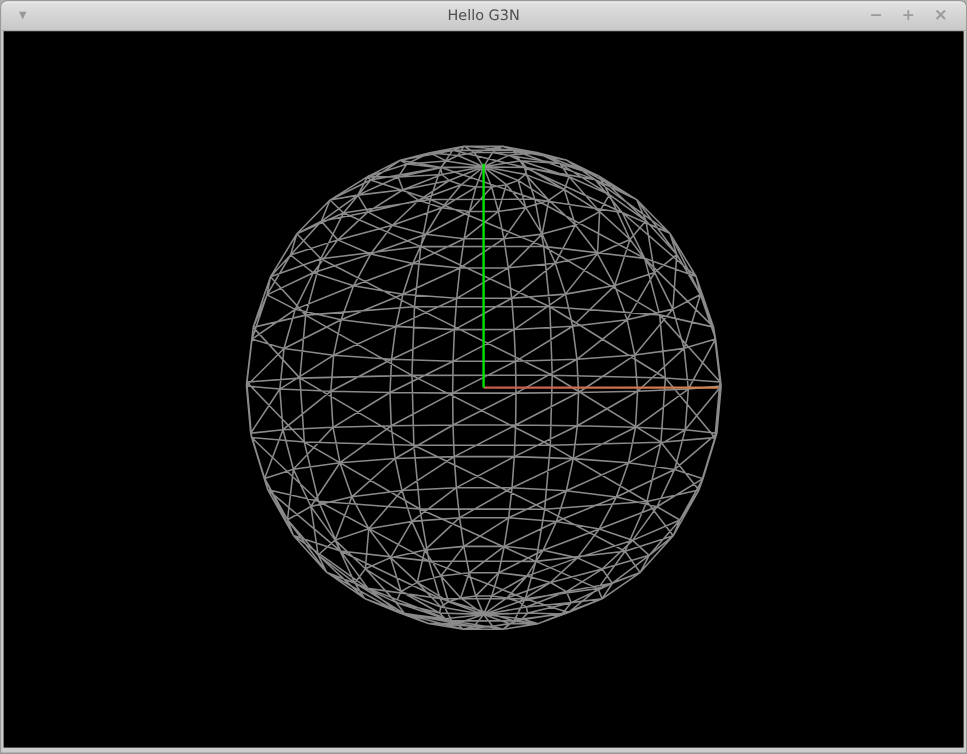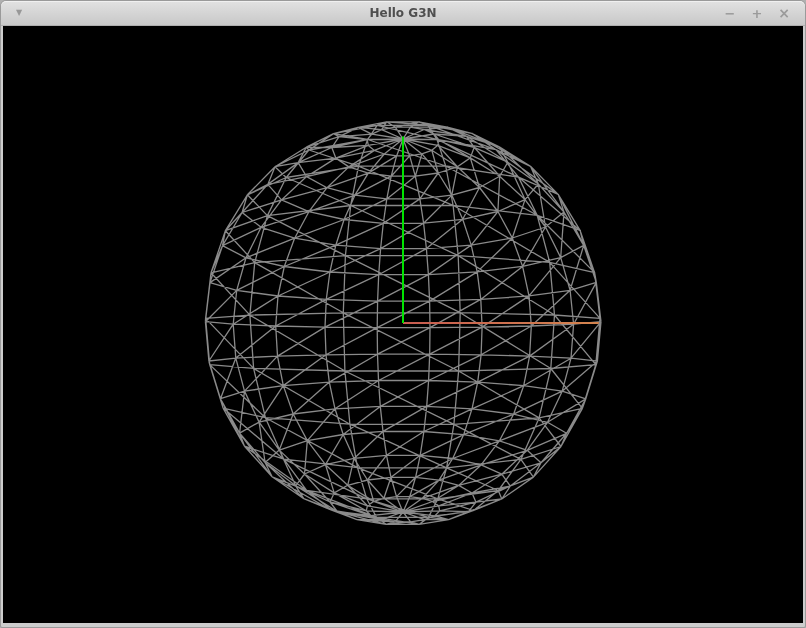--- a/index.html
+++ b/index.html
@@ -19,21 +19,21 @@
     border-radius:5px 5px 0 0;
     background:linear-gradient(to bottom,#e2e2e2 0%,#d6d6d6 45%,#c8c8c8 100%);
     box-shadow:inset 0 1px 0 #f0f0f0;
     display:flex;
     align-items:center;
     position:relative;
   }
   .window-title {
     position:absolute; left:0; right:0; top:0; bottom:0;
     display:flex; align-items:center; justify-content:center;
-    font-size:12px; font-weight:bold; color:#4f4f4f;
+    font-size:12px; font-weight:normal; color:#4f4f4f;
     pointer-events:none;
   }
   .menu-btn {
     margin-left:10px; z-index:2;
     color:#989898; font-size:8px; line-height:1;
     width:16px; text-align:center;
     cursor:default; user-select:none;
   }
   .controls {
     margin-left:auto; z-index:2;

